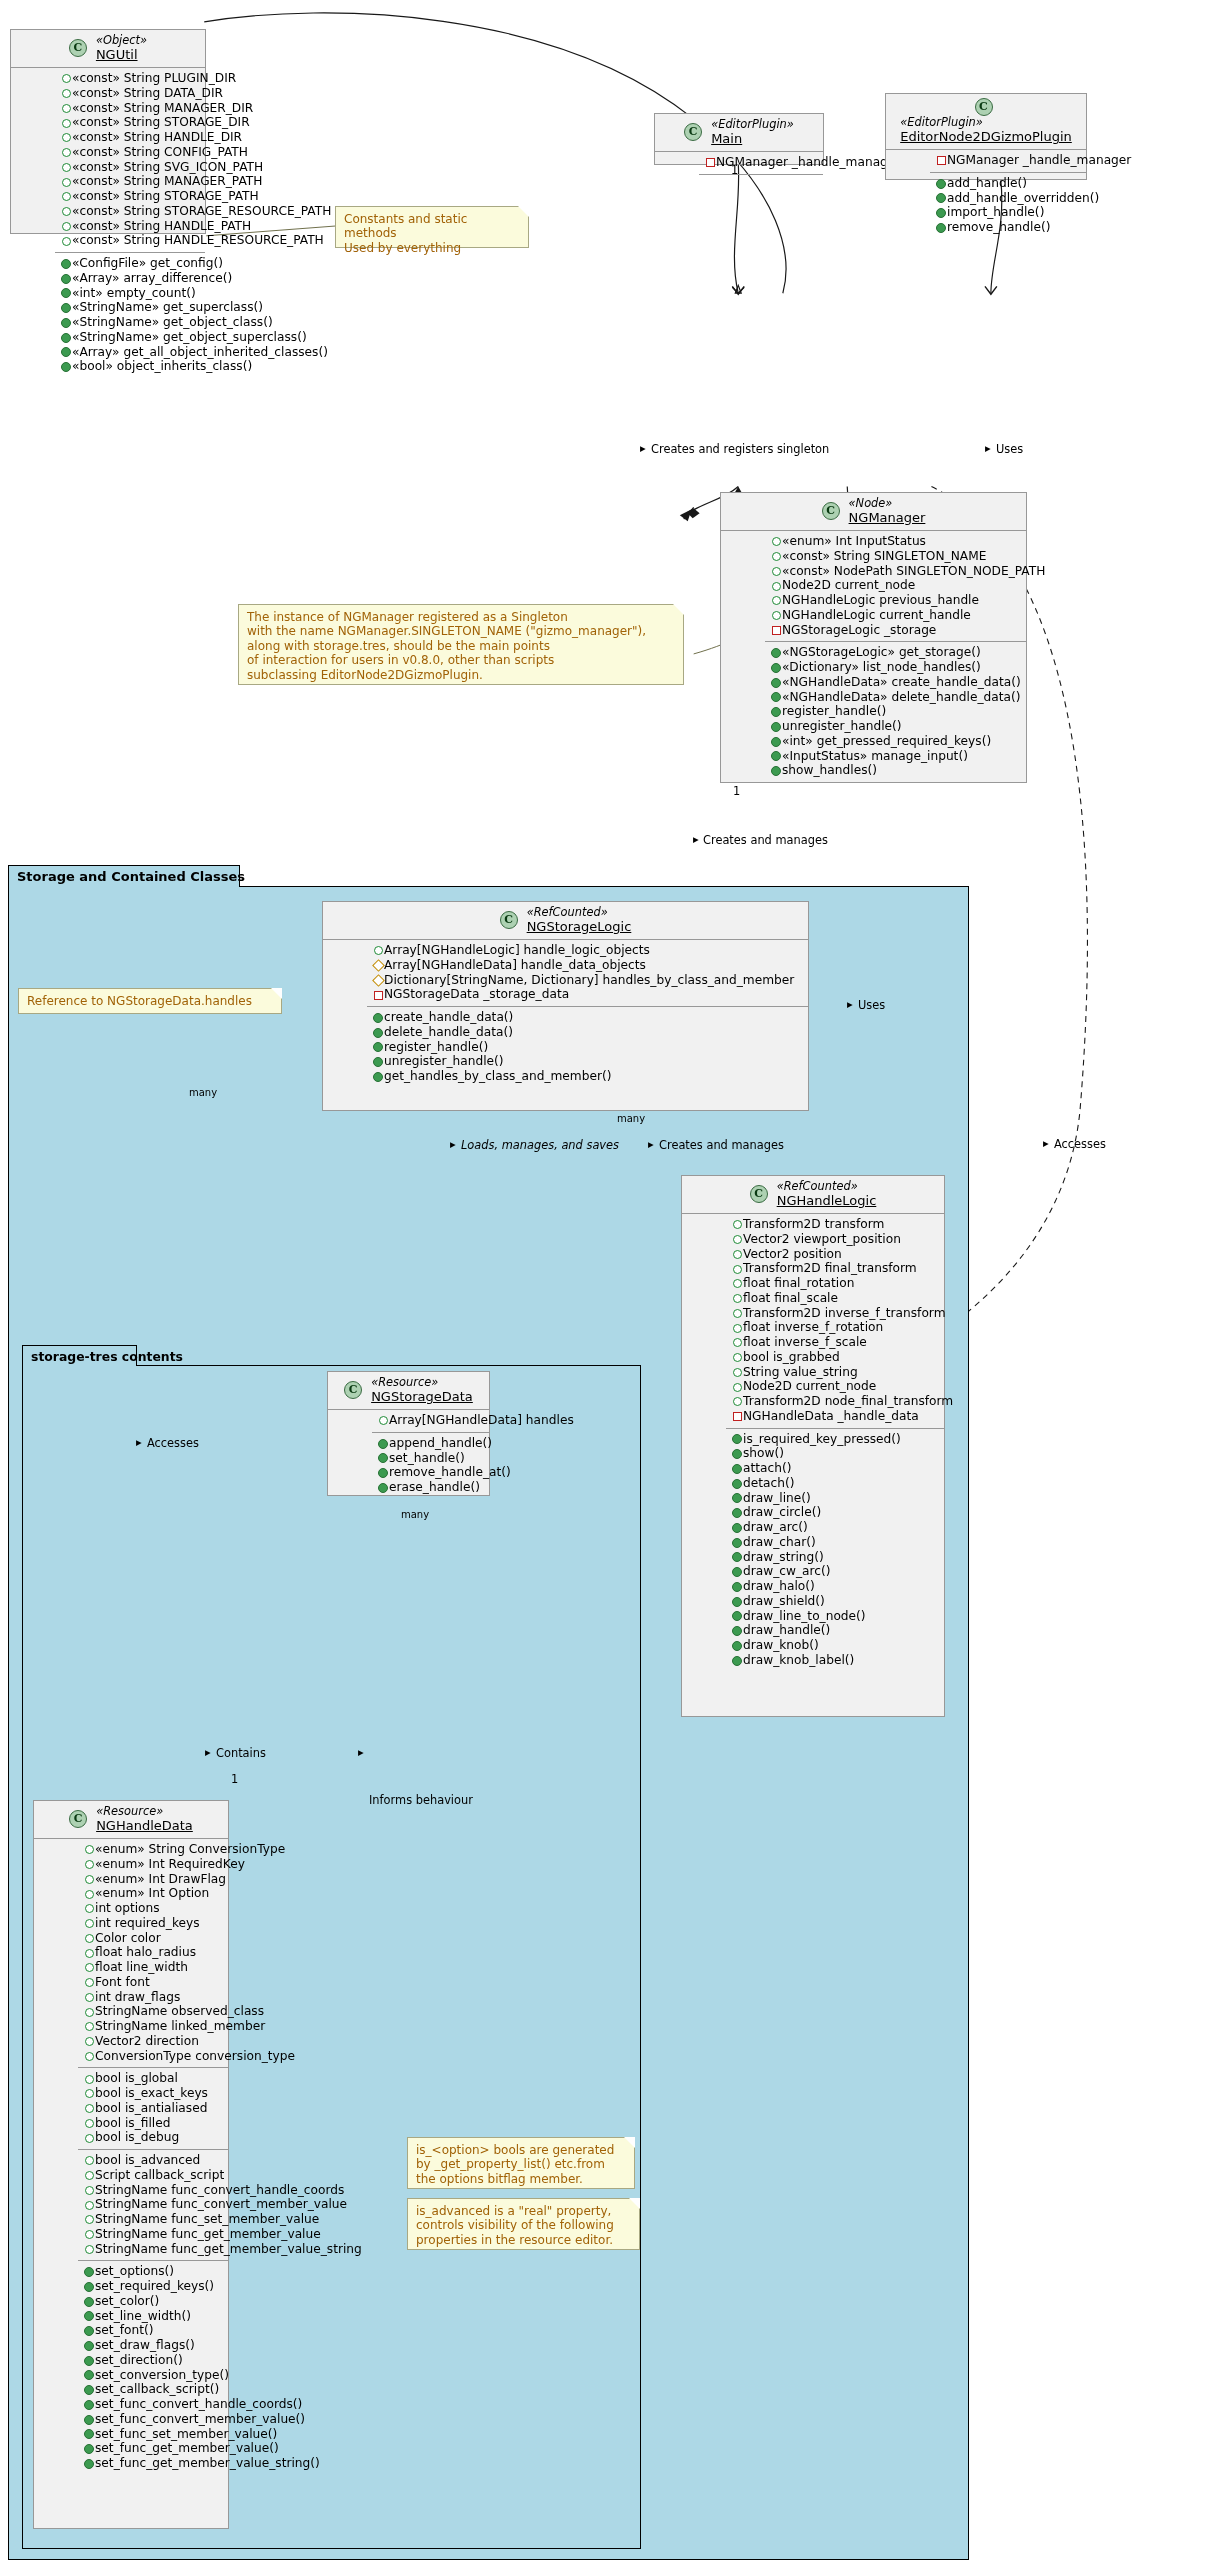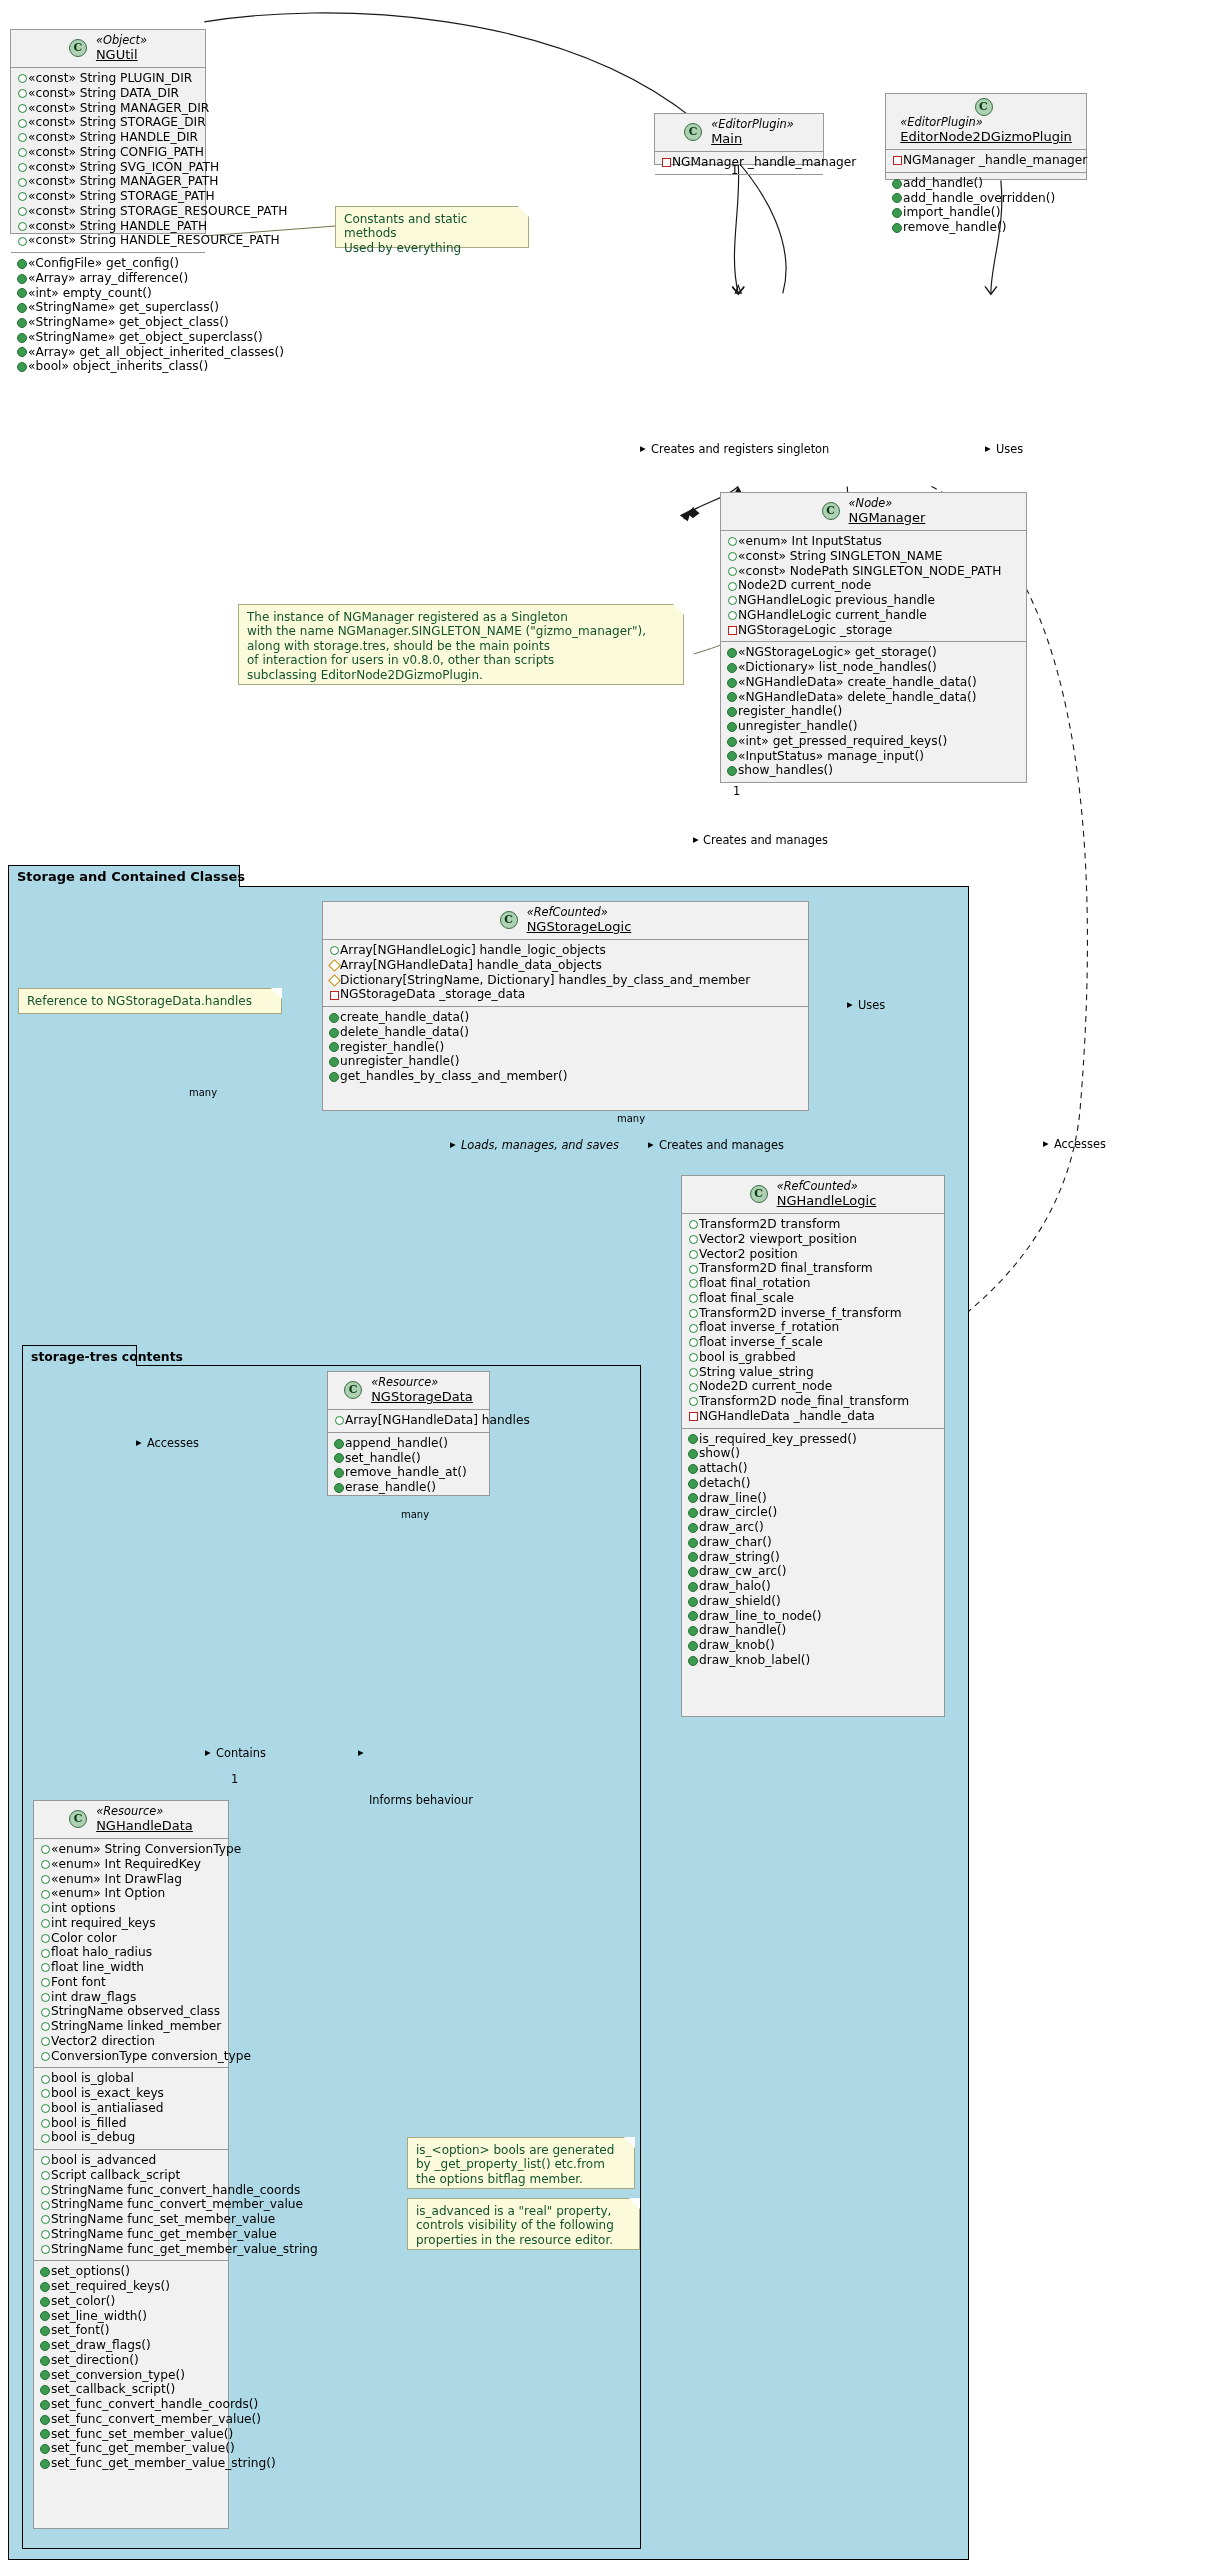--- a/index.html
+++ b/index.html
@@ -98,20 +98,21 @@
     font-size: 11px;
     font-weight: bold;
     line-height: 15px;
     text-align: center;
     margin-right: 5px;
     font-family: "DejaVu Serif", serif;
   }
   .section {
     padding: 3px 6px 4px 5px;
     border-bottom: 1px solid #989898;
+    margin-left: 44px;
   }
   .section:last-child { border-bottom: none; }
   .mrow {
     white-space: nowrap;
     line-height: 14.5px;
     padding-left: 0px;
     font-size: 12.2px;
   }
   .vis {
     display: inline-block;
@@ -154,21 +155,21 @@
 
   
   .note {
     position: absolute;
     background: #FBFBDC;
     border: 1px solid #A8A883;
     font-size: 12px;
     line-height: 14.4px;
     padding: 5px 8px 5px 8px;
     box-sizing: border-box;
-    color: #14532d;
+    color: #a16207;
     white-space: pre-line;
   }
   .note::after {
     content: "";
     position: absolute;
     right: -1px; top: -1px;
     width: 0; height: 0;
     border-left: 11px solid transparent;
     border-top: 11px solid #FFFFFF;
   }

